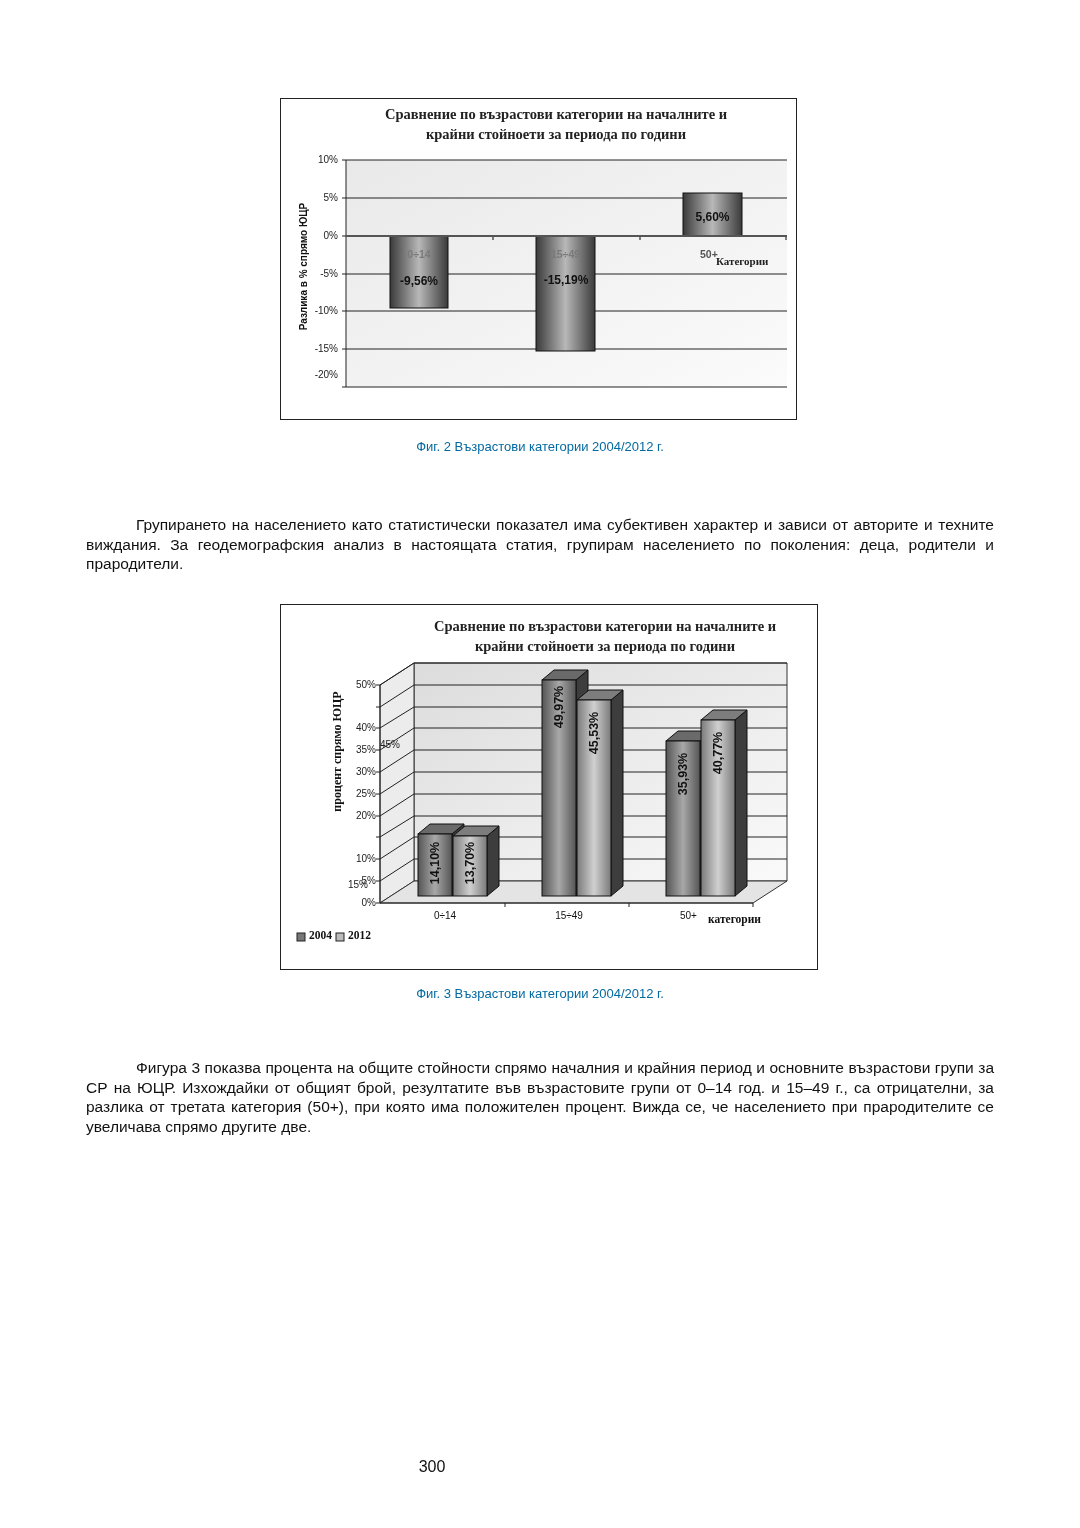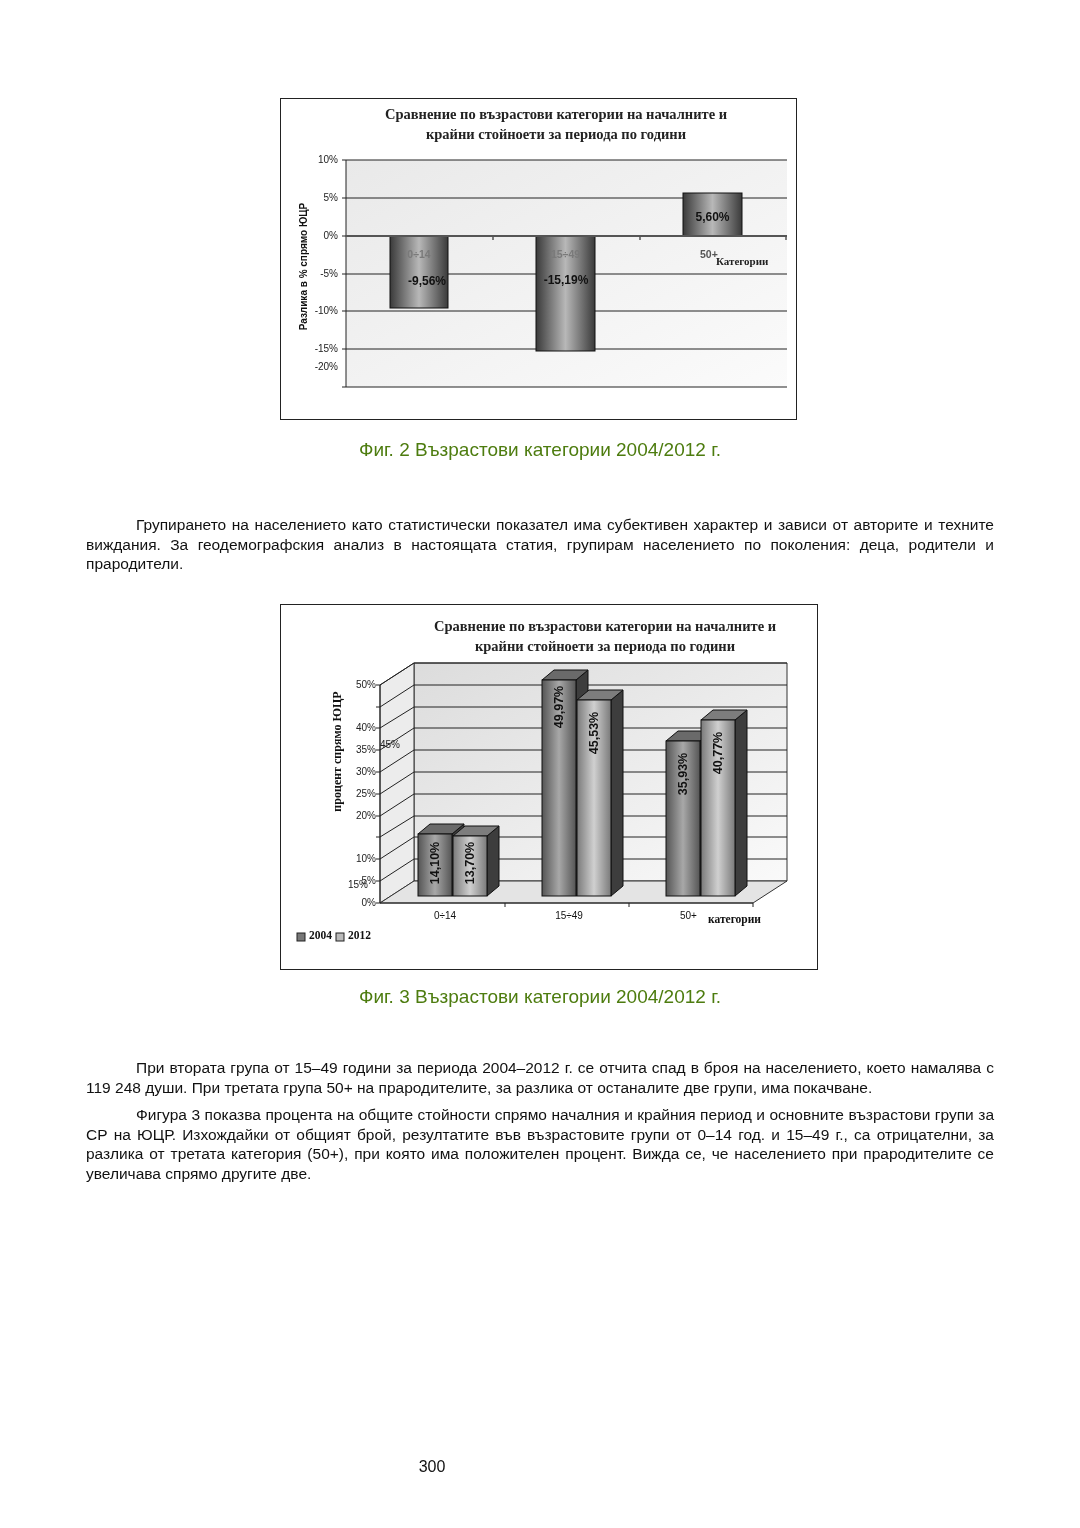--- a/index.html
+++ b/index.html
@@ -1,21 +1,21 @@
 <!DOCTYPE html>
 <html><head>
 <meta charset="utf-8">
 <style>
   html, body { margin:0; padding:0; background:#ffffff; }
   body { width:1080px; height:1528px; position:relative; overflow:hidden; font-family:"Liberation Sans", sans-serif; color:#111; }
   .abs { position:absolute; }
   .frame { position:absolute; border:1.5px solid #222; background:#fff; box-sizing:border-box; }
   .ctitle { position:absolute; font-family:"Liberation Serif", serif; font-weight:bold; font-size:14.5px; text-align:center; line-height:20px; color:#222; }
   .tick { position:absolute; font-size:10px; color:#222; text-align:right; width:36px; }
-  .caption { position:absolute; left:0; width:1080px; text-align:center; font-size:19px; color:#4d7c0f; }
+  .caption { position:absolute; left:0; width:1080px; text-align:center; font-size:13px; color:#0369a1; }
   .para { position:absolute; left:78px; width:924px; font-size:15.5px; line-height:19.5px; text-align:justify; color:#111; }
   .para p { margin:8px; text-indent:50px; text-align:justify; }
   .pagenum { position:absolute; left:0; width:864px; text-align:center; font-size:16px; top:1458px; }
 </style>
 </head>
 <body>
 
 <div class="frame" style="left:280px; top:98px; width:517px; height:322px;"></div>
 <div class="ctitle" style="left:300px; top:104px; width:512px;">
   <div>Сравнение  по възрастови категории на началните и</div>
@@ -65,30 +65,30 @@
     <line x1="506" y1="138" x2="506" y2="142"></line>
   </g>
 </svg>
 
 <div class="tick" style="left:302px; top:154px;">10%</div>
 <div class="tick" style="left:302px; top:192px;">5%</div>
 <div class="tick" style="left:302px; top:230px;">0%</div>
 <div class="tick" style="left:302px; top:268px;">-5%</div>
 <div class="tick" style="left:302px; top:305px;">-10%</div>
 <div class="tick" style="left:302px; top:343px;">-15%</div>
-<div class="tick" style="left:302px; top:361px;">-20%</div>
+<div class="tick" style="left:302px; top:369px;">-20%</div>
 
 <div class="abs" style="left:228px; top:261px; width:150px; text-align:center; font-size:10px; font-weight:bold; transform:rotate(-90deg); transform-origin:center;">Разлика в % спрямо ЮЦР</div>
 
 <div class="abs" style="left:390px; top:248px; width:58px; text-align:center; font-size:10.5px; font-weight:bold; color:#7a7a7a;">0÷14</div>
 <div class="abs" style="left:536px; top:248px; width:59px; text-align:center; font-size:10.5px; font-weight:bold; color:#7a7a7a;">15÷49</div>
 <div class="abs" style="left:700px; top:248px; width:30px; text-align:left; font-size:10.5px; font-weight:bold; color:#555;">50+</div>
 <div class="abs" style="left:716px; top:255px; font-family:'Liberation Serif', serif; font-size:11px; font-weight:bold; color:#222;">Категории</div>
 
-<div class="abs" style="left:390px; top:274px; width:58px; text-align:center; font-size:12px; font-weight:bold;padding-left:8px;">-9,56%</div>
+<div class="abs" style="left:390px; top:274px; width:58px; text-align:center; font-size:12px; font-weight:bold;">-9,56%</div>
 <div class="abs" style="left:536px; top:273px; width:60px; text-align:center; font-size:12px; font-weight:bold;">-15,19%</div>
 <div class="abs" style="left:683px; top:210px; width:59px; text-align:center; font-size:12px; font-weight:bold;">5,60%</div>
 
 <div class="caption" style="top:439px;">Фиг. 2 Възрастови категории 2004/2012 г.</div>
 
 <div class="para" style="top:507px;">
   <p>Групирането на населението като статистически показател има субективен характер и зависи от авторите и техните виждания. За геодемографския анализ в настоящата статия, групирам населението по поколения: деца, родители и прародители.</p>
 </div>
 
 <div class="frame" style="left:280px; top:604px; width:538px; height:366px;"></div>
@@ -224,17 +224,16 @@
 <div class="abs" style="left:559px; top:726px; width:70px; text-align:center; font-size:12.5px; font-weight:bold; transform:rotate(-90deg);">45,53%</div>
 <div class="abs" style="left:648px; top:767px; width:70px; text-align:center; font-size:12.5px; font-weight:bold; transform:rotate(-90deg);">35,93%</div>
 <div class="abs" style="left:683px; top:746px; width:70px; text-align:center; font-size:12.5px; font-weight:bold; transform:rotate(-90deg);">40,77%</div>
 
 <div class="abs" style="left:309px; top:929px; font-family:'Liberation Serif', serif; font-size:11.5px; font-weight:bold;">2004</div>
 <div class="abs" style="left:348px; top:929px; font-family:'Liberation Serif', serif; font-size:11.5px; font-weight:bold;">2012</div>
 
 <div class="caption" style="top:986px;">Фиг. 3 Възрастови категории 2004/2012 г.</div>
 
 <div class="para" style="top:1050px;">
-  <p>При втората група от 15–49 години за периода 2004–2012 г. се отчита спад в броя на населението, което намалява с 119 248 души. При третата група 50+ на прародителите, за разлика от останалите две групи, има покачване.</p>
   <p>Фигура 3 показва процента на общите стойности спрямо началния и крайния период и основните възрастови групи за СР на ЮЦР. Изхождайки от общият брой, резултатите във възрастовите групи от 0–14 год. и 15–49 г., са отрицателни, за разлика от третата категория (50+), при която има положителен процент. Вижда се, че населението при прародителите се увеличава спрямо другите две.</p>
 </div>
 
 <div class="pagenum">300</div>
 
 </body></html>

